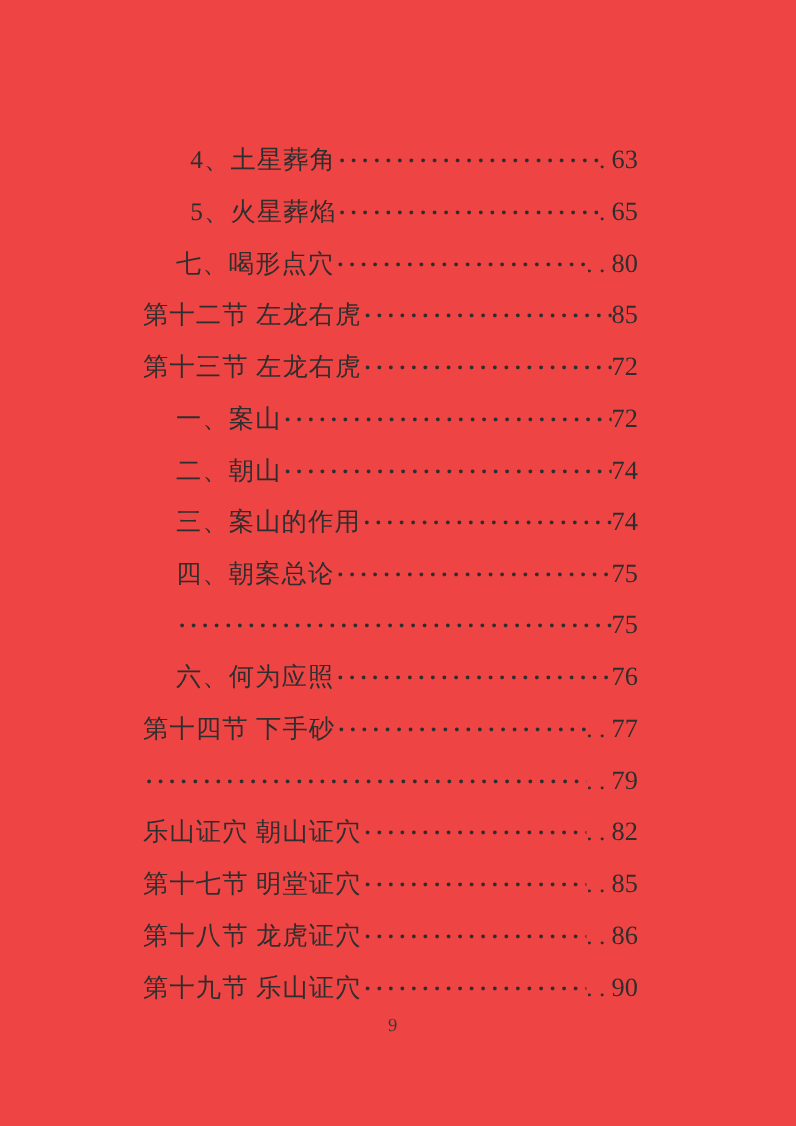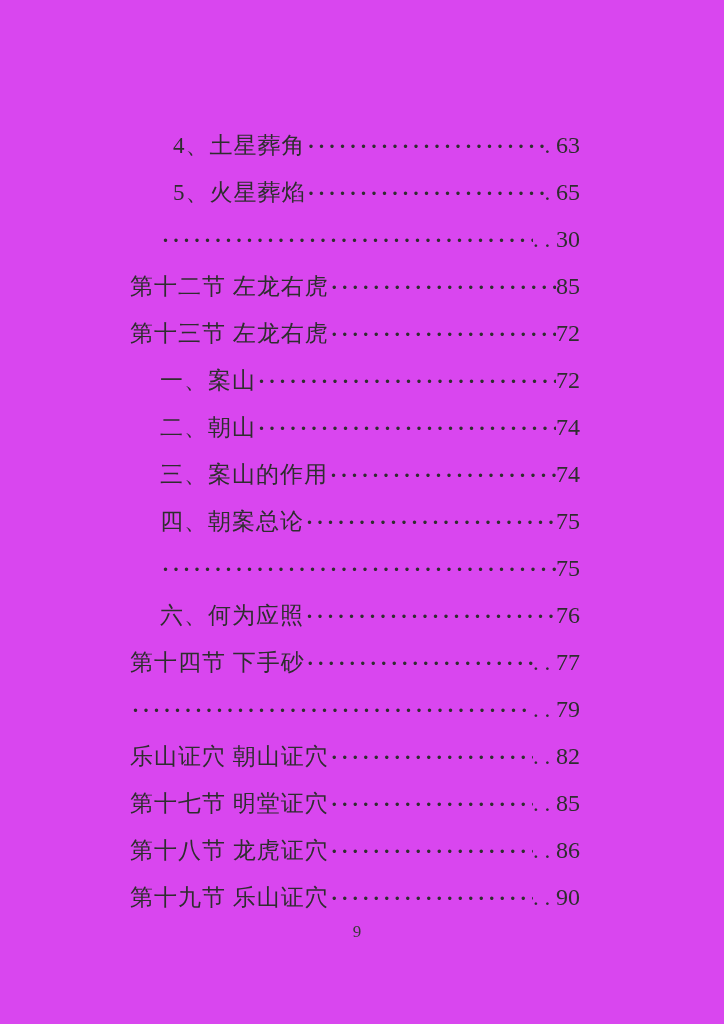--- a/index.html
+++ b/index.html
@@ -11,21 +11,21 @@
     height: 1024px;
     background: #ffffff;
     position: relative;
     overflow: hidden;
     font-family: "Liberation Serif", "DejaVu Serif", serif;
     color: #2e2e2e;
   }
   .page {
     position: absolute;
     inset: 0;
-    background: #d946ef;
+    background: #ef4444;
   }
   .toc-list {
     position: absolute;
     left: 130px;
     top: 122px;
     width: 450px;
   }
   .toc-row {
     display: flex;
     align-items: baseline;
@@ -85,23 +85,24 @@
     </div>
 
     <div class="toc-row level-sub2">
       <span class="toc-label">5、火星葬焰</span>
       <span class="toc-leader">················································································</span>
       <span class="toc-tail">. </span>
       <span class="toc-page">65</span>
     </div>
 
     <div class="toc-row level-sub1">
-      <span class="toc-leader">················································································</span>
-      <span class="toc-tail">. . </span>
-      <span class="toc-page">30</span>
+      <span class="toc-label">七、喝形点穴</span>
+      <span class="toc-leader">················································································</span>
+      <span class="toc-tail">. . </span>
+      <span class="toc-page">80</span>
     </div>
 
     <div class="toc-row level-section">
       <span class="toc-label">第十二节 左龙右虎</span>
       <span class="toc-leader">················································································</span>
       <span class="toc-tail"></span>
       <span class="toc-page">85</span>
     </div>
 
     <div class="toc-row level-section">

